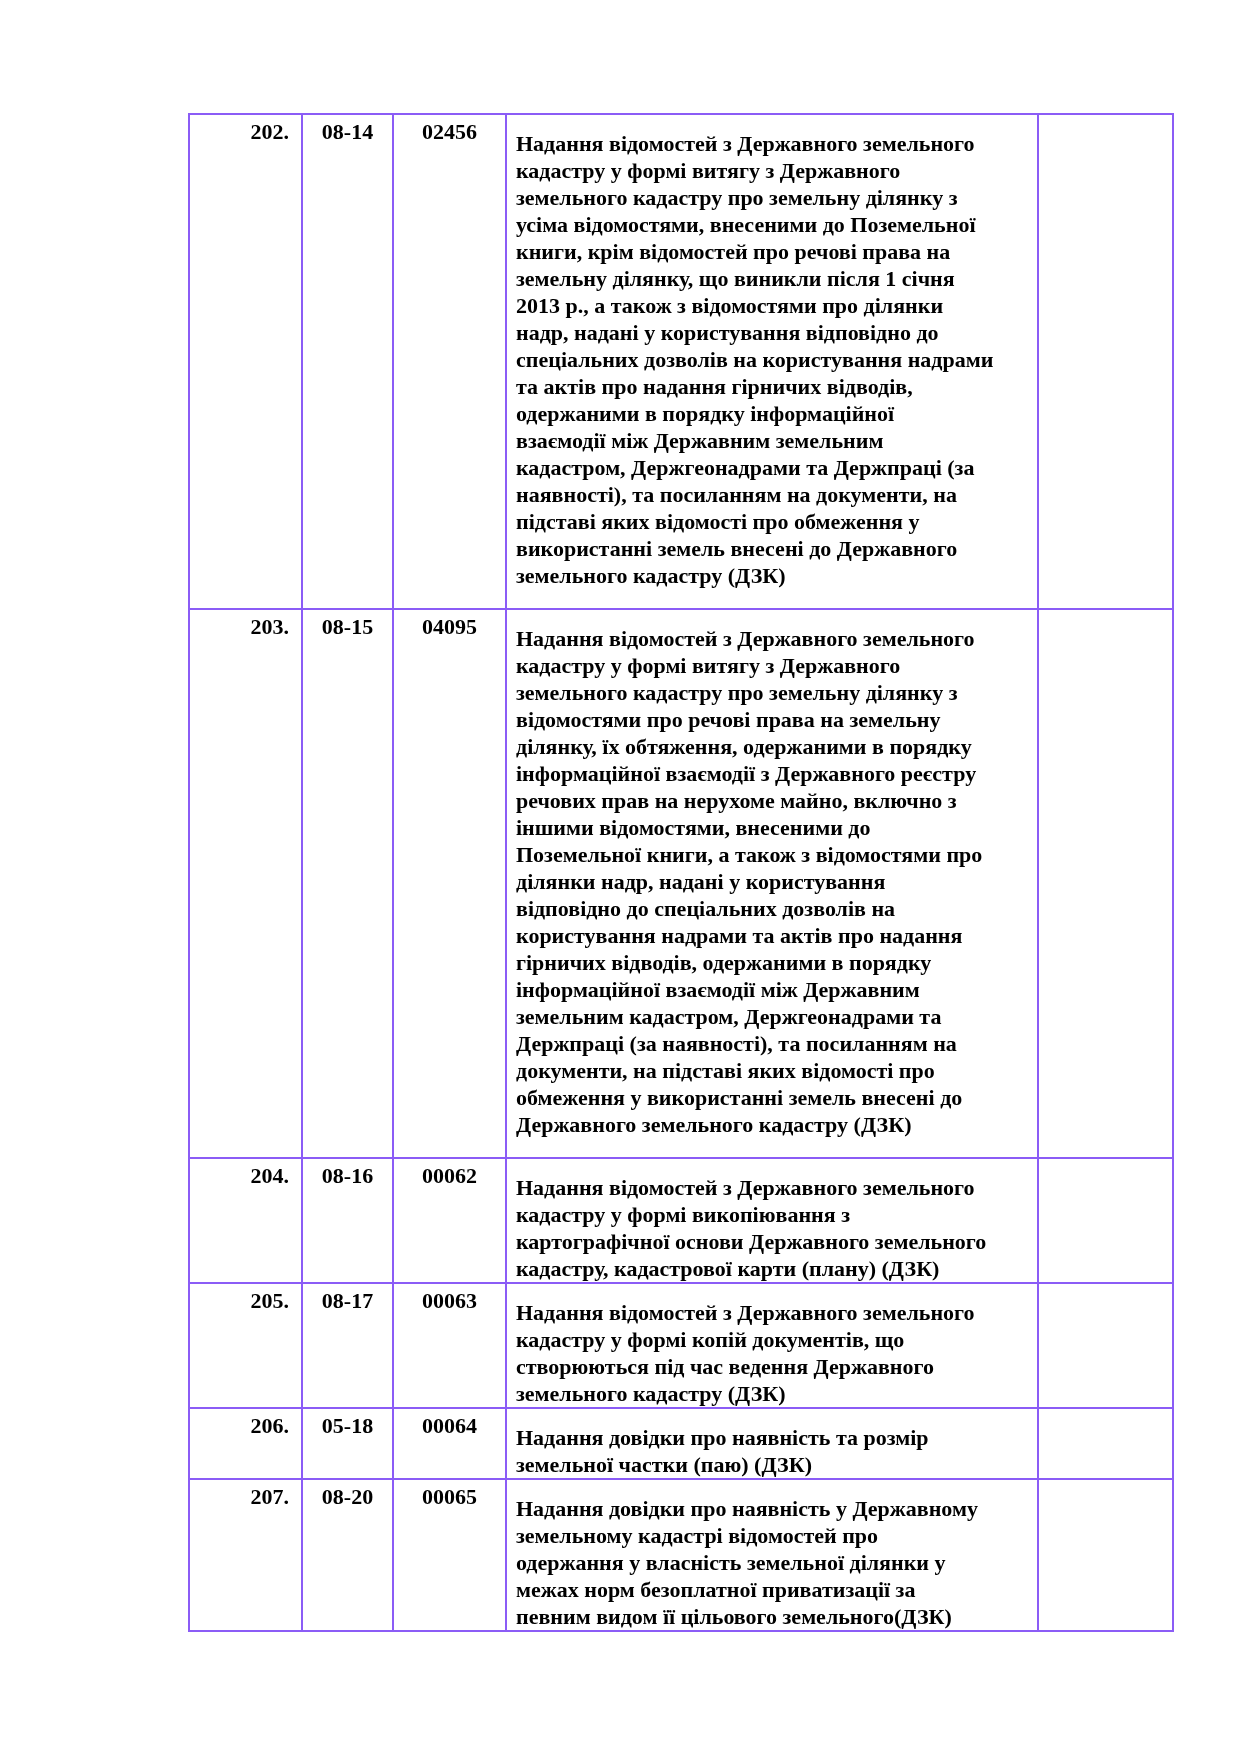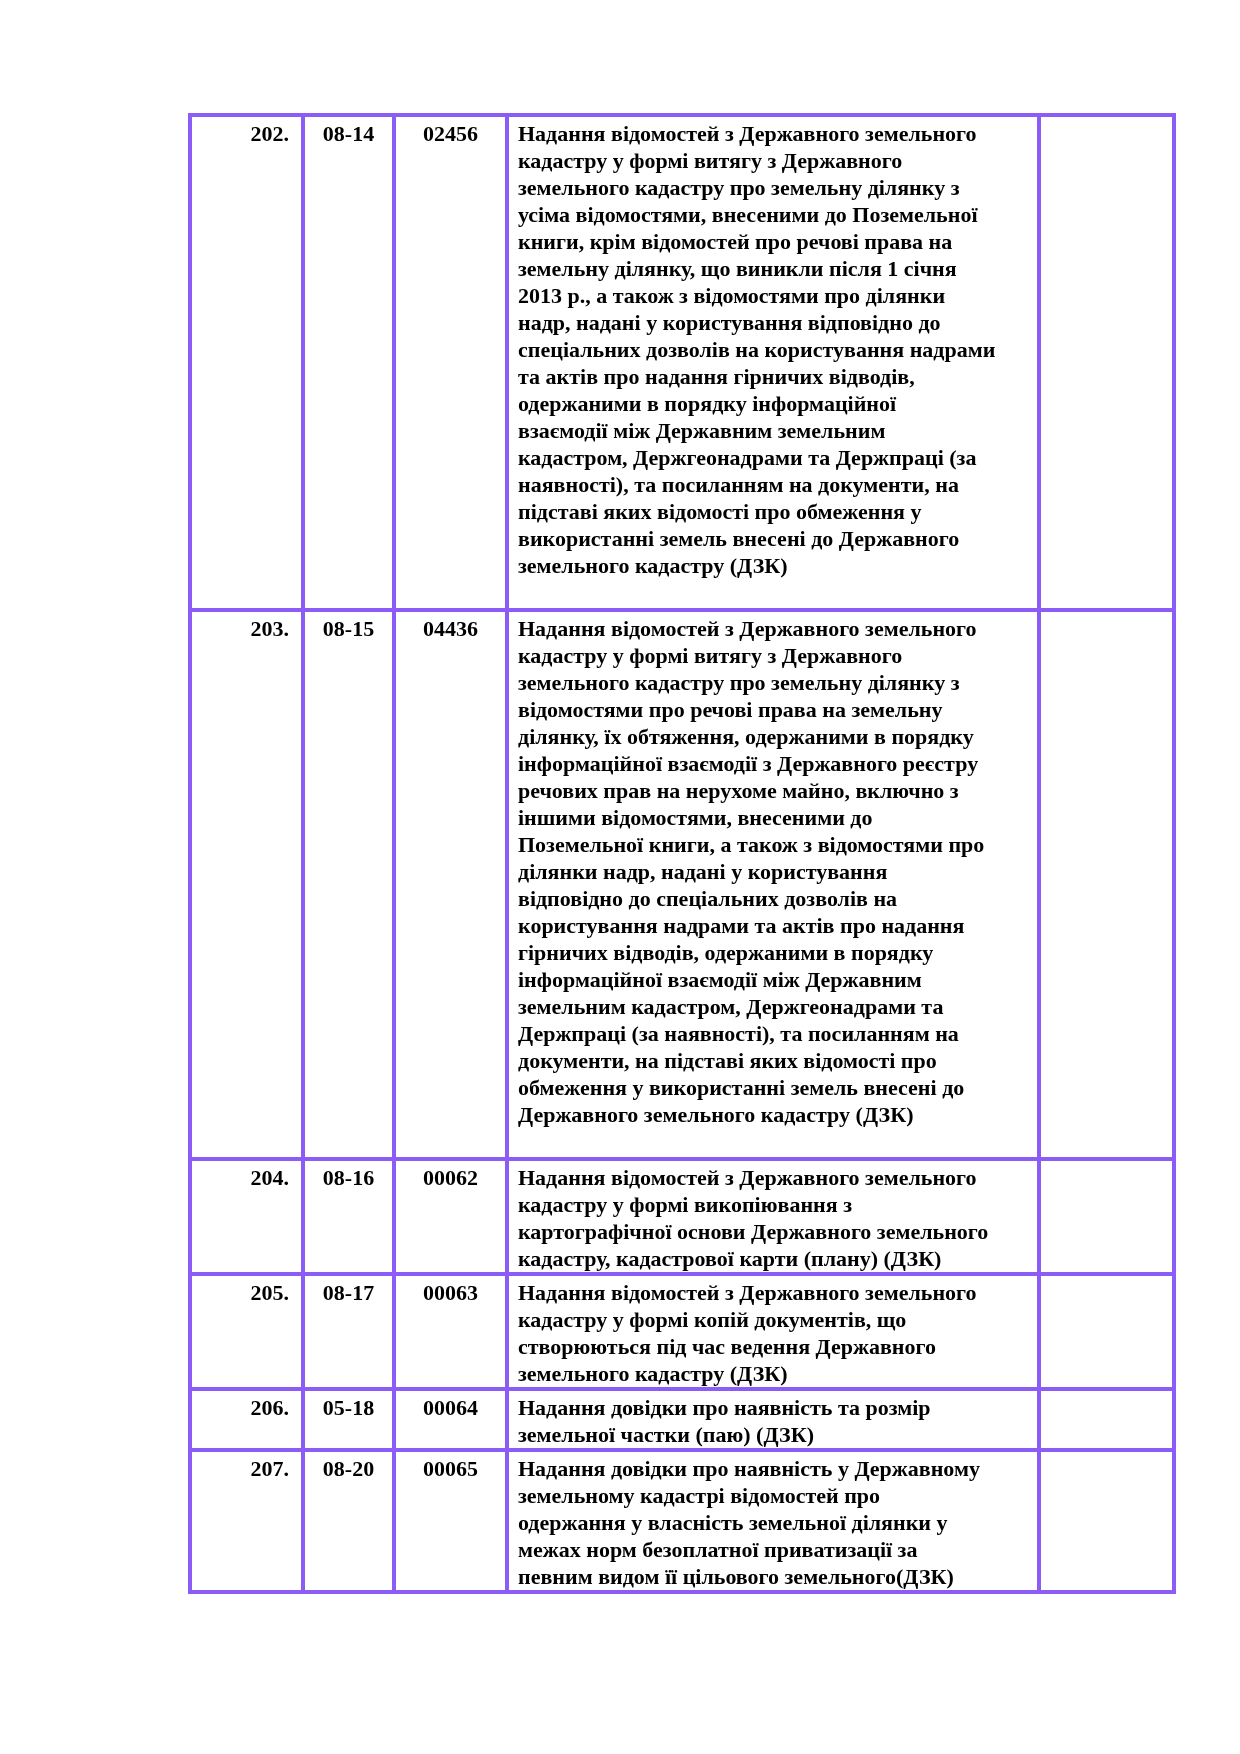--- a/index.html
+++ b/index.html
@@ -18,39 +18,39 @@
   }
   table.doc-table {
     position: absolute;
     left: 188px;
     top: 113px;
     width: 984px;
     border-collapse: collapse;
     table-layout: fixed;
   }
   table.doc-table td {
-    border: 4px solid #8b5cf6;
+    border: 2px solid #8b5cf6;
     vertical-align: top;
     font-weight: bold;
     font-size: 22px;
     line-height: 27px;
     color: #000000;
     overflow: hidden;
   }
   td.cell-num {
     text-align: right;
     padding: 3px 12px 0 2px;
   }
   td.cell-code {
     text-align: center;
     padding: 3px 2px 0 2px;
   }
   td.cell-desc {
     text-align: left;
-    padding: 3px 6px 0 9px;
+    padding: 15px 6px 0 9px;
     white-space: pre-line;
   }
   td.cell-notes {
     padding: 3px 2px 0 2px;
   }
   tr.r202 { height: 495px; }
   tr.r203 { height: 549px; }
   tr.r204 { height: 111px; }
   tr.r205 { height: 98px; }
   tr.r206 { height: 59px;  }
@@ -88,21 +88,21 @@
 кадастром, Держгеонадрами та Держпраці (за
 наявності), та посиланням на документи, на
 підставі яких відомості про обмеження у
 використанні земель внесені до Державного
 земельного кадастру (ДЗК)</td>
         <td class="cell-notes"></td>
       </tr>
       <tr class="r203">
         <td class="cell-num">203.</td>
         <td class="cell-code">08-15</td>
-        <td class="cell-code">04436</td>
+        <td class="cell-code">04095</td>
         <td class="cell-desc">Надання відомостей з Державного земельного
 кадастру у формі витягу з Державного
 земельного кадастру про земельну ділянку з
 відомостями про речові права на земельну
 ділянку, їх обтяження, одержаними в порядку
 інформаційної взаємодії з Державного реєстру
 речових прав на нерухоме майно, включно з
 іншими відомостями, внесеними до
 Поземельної книги, а також з відомостями про
 ділянки надр, надані у користування

